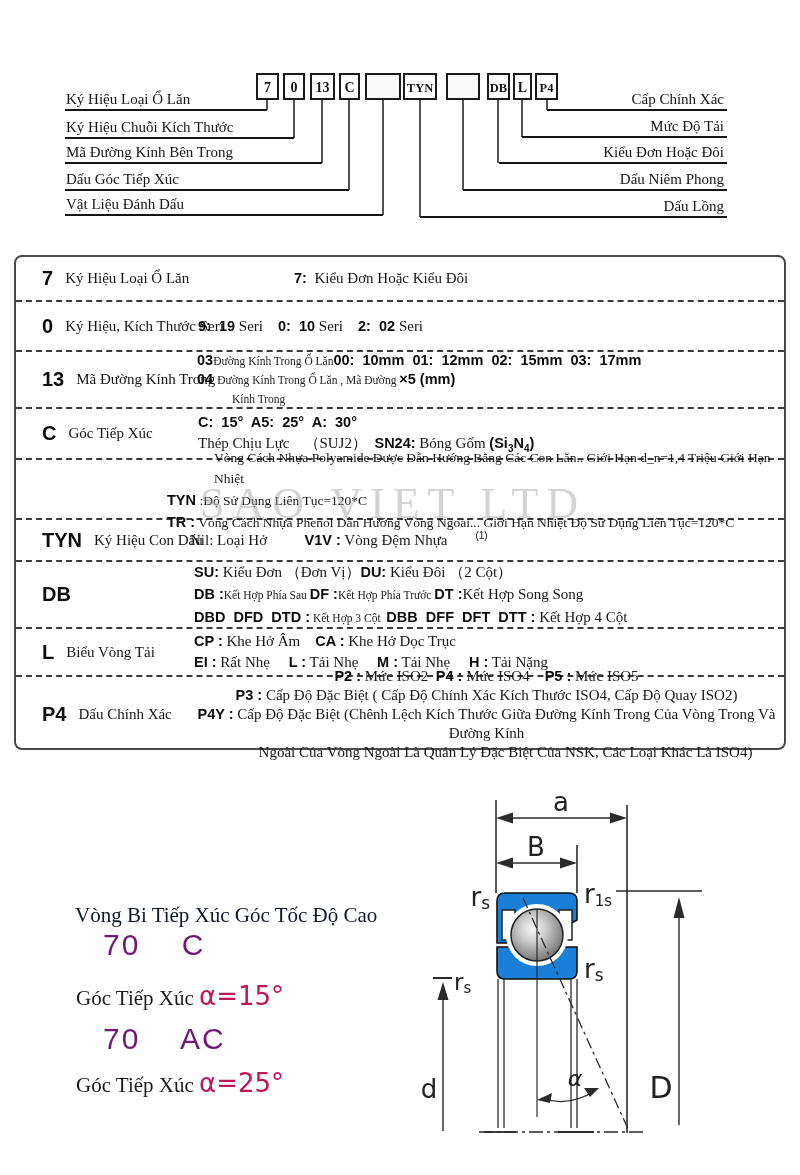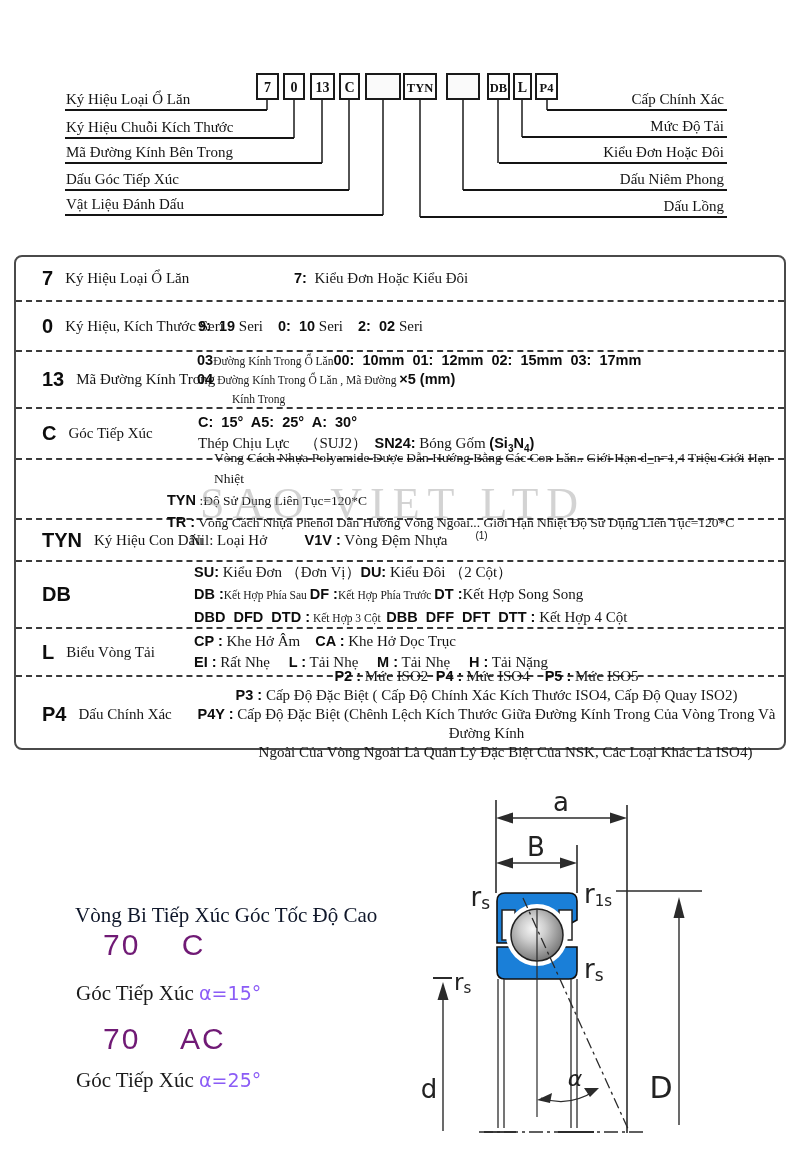--- a/index.html
+++ b/index.html
@@ -42,21 +42,21 @@
 
   
   .bl-title{position:absolute;left:75px;top:903px;font-size:21px;color:#0f172a;}
   .bl-code{position:absolute;font-family:"Liberation Sans",sans-serif;font-size:30px;
       color:#701a75;white-space:pre;letter-spacing:2px;}
   .bl-code1{left:103px;top:928px;}
   .bl-code2{left:103px;top:1022px;}
   .bl-angle{position:absolute;font-size:21px;color:#1b1b1b;}
   .bl-angle1{left:76px;top:981px;}
   .bl-angle2{left:76px;top:1068px;}
-  .bl-angle .val{font-family:"DejaVu Sans",sans-serif;font-size:19px;color:#8b5cf6;}
+  .bl-angle .val{font-family:"DejaVu Sans",sans-serif;font-size:26px;color:#be185d;}
 </style>
 </head>
 <body>
 
 <div class="page">
 
   <svg style="position:absolute;left:0;top:0" width="800" height="250" viewBox="0 0 800 250">
     <g stroke="#1a1a1a" stroke-width="2" fill="none">
       <rect x="257" y="74" width="21" height="25" fill="#fff"></rect>
       <rect x="284" y="74" width="20" height="25" fill="#fff"></rect>

